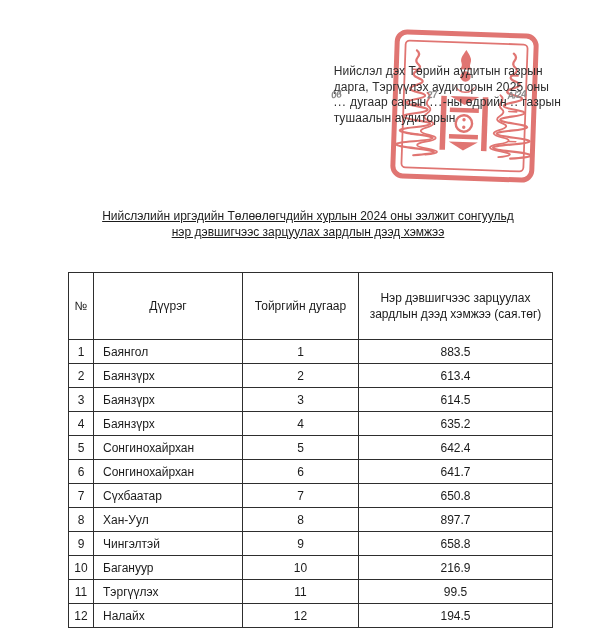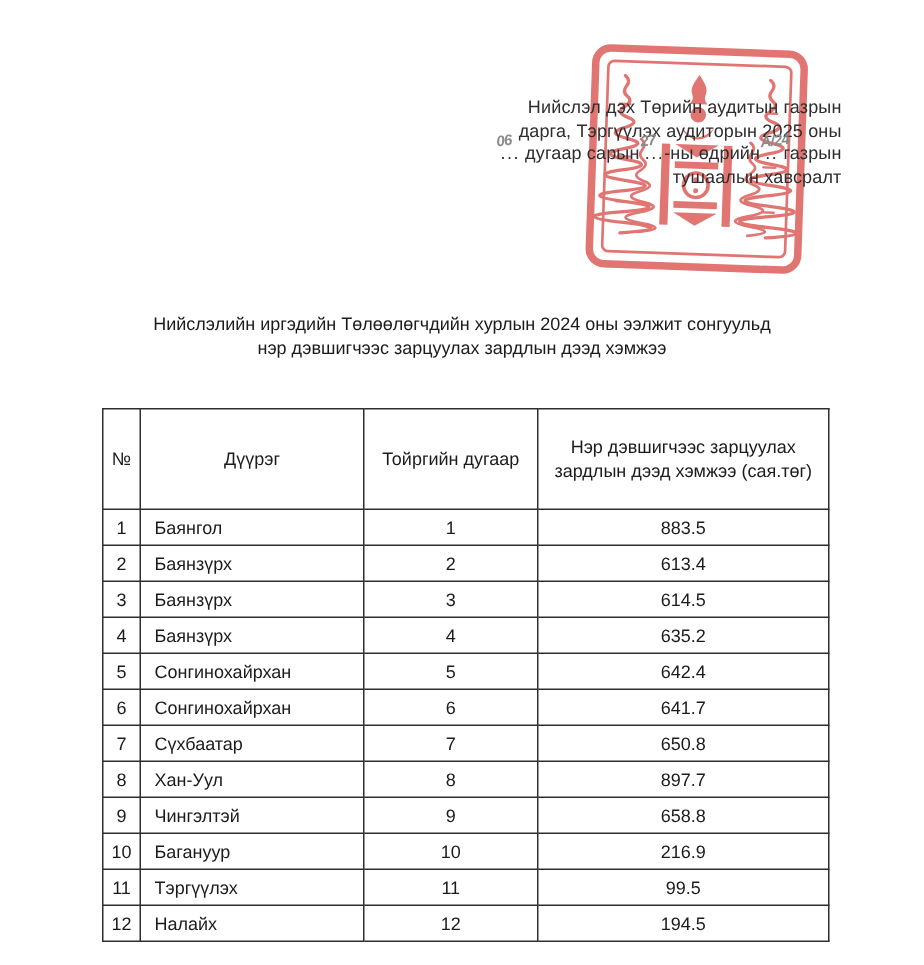--- a/index.html
+++ b/index.html
@@ -9,36 +9,36 @@
   }
 
   
   .stamp {
     position:absolute; left:391px; top:30px; width:147px; height:152px;
     transform:rotate(2deg); opacity:0.8; z-index:1;
   }
 
   
   .annotation {
-    position:absolute; top:64px; right:55px; text-align:right;
+    position:absolute; top:64px; right:55px; 
     font-size:12px; line-height:15.5px; color:#2d2d2d; z-index:2;
     letter-spacing:0.1px; white-space:nowrap;
   }
   .hwslot { position:relative; display:inline-block; }
   .hw {
     position:absolute; left:-3px; top:-8px; color:#8a8a8a;
     font-size:10px; font-style:italic; transform:rotate(-7deg);
     white-space:nowrap; font-weight:bold; letter-spacing:-0.5px;
   }
   .dots { letter-spacing:1px; color:#2d2d2d; }
 
   
   .title {
     position:absolute; top:209px; left:65px; width:486px; text-align:center;
-    font-size:12px; line-height:15.5px; color:#1b1b1b; z-index:2;
+    font-size:12px; line-height:15.5px; color:#1b1b1b; z-index:2;text-decoration:underline;
   }
 
   
   .doc-table {
     position:absolute; top:272px; left:68px; width:484px;
     border-collapse:collapse; table-layout:fixed;
     font-size:12px; color:#1b1b1b; z-index:2;
   }
   .doc-table th, .doc-table td { border:1.6px solid #2e2e2e; overflow:hidden; }
   .doc-table thead th {
@@ -83,21 +83,21 @@
         <rect x="50" y="66.5" width="5.5" height="54"></rect>
         <rect x="91.5" y="66.5" width="5.5" height="54"></rect>
       </g>
     </svg>
   </div>
 
   <div class="annotation">
     <div class="ann-line">Нийслэл дэх Төрийн аудитын газрын</div>
     <div class="ann-line">дарга, Тэргүүлэх аудиторын 2025 оны</div>
     <div class="ann-line"><span class="hwslot"><span class="hw">06</span><span class="dots">...</span></span><span> дугаар сарын </span><span class="hwslot"><span class="hw">27</span><span class="dots">...</span></span><span>-ны өдрийн </span><span class="hwslot"><span class="hw">А/24</span><span class="dots">..</span></span><span> газрын</span></div>
-    <div class="ann-line">тушаалын хавсралт</div>
+    <div class="ann-line">тушаалын аудиторын</div>
   </div>
 
   <div class="title">
     <div>Нийслэлийн иргэдийн Төлөөлөгчдийн хурлын 2024 оны ээлжит сонгуульд</div>
     <div>нэр дэвшигчээс зарцуулах зардлын дээд хэмжээ</div>
   </div>
 
   <table class="doc-table">
     <colgroup>
       <col style="width:25px">

